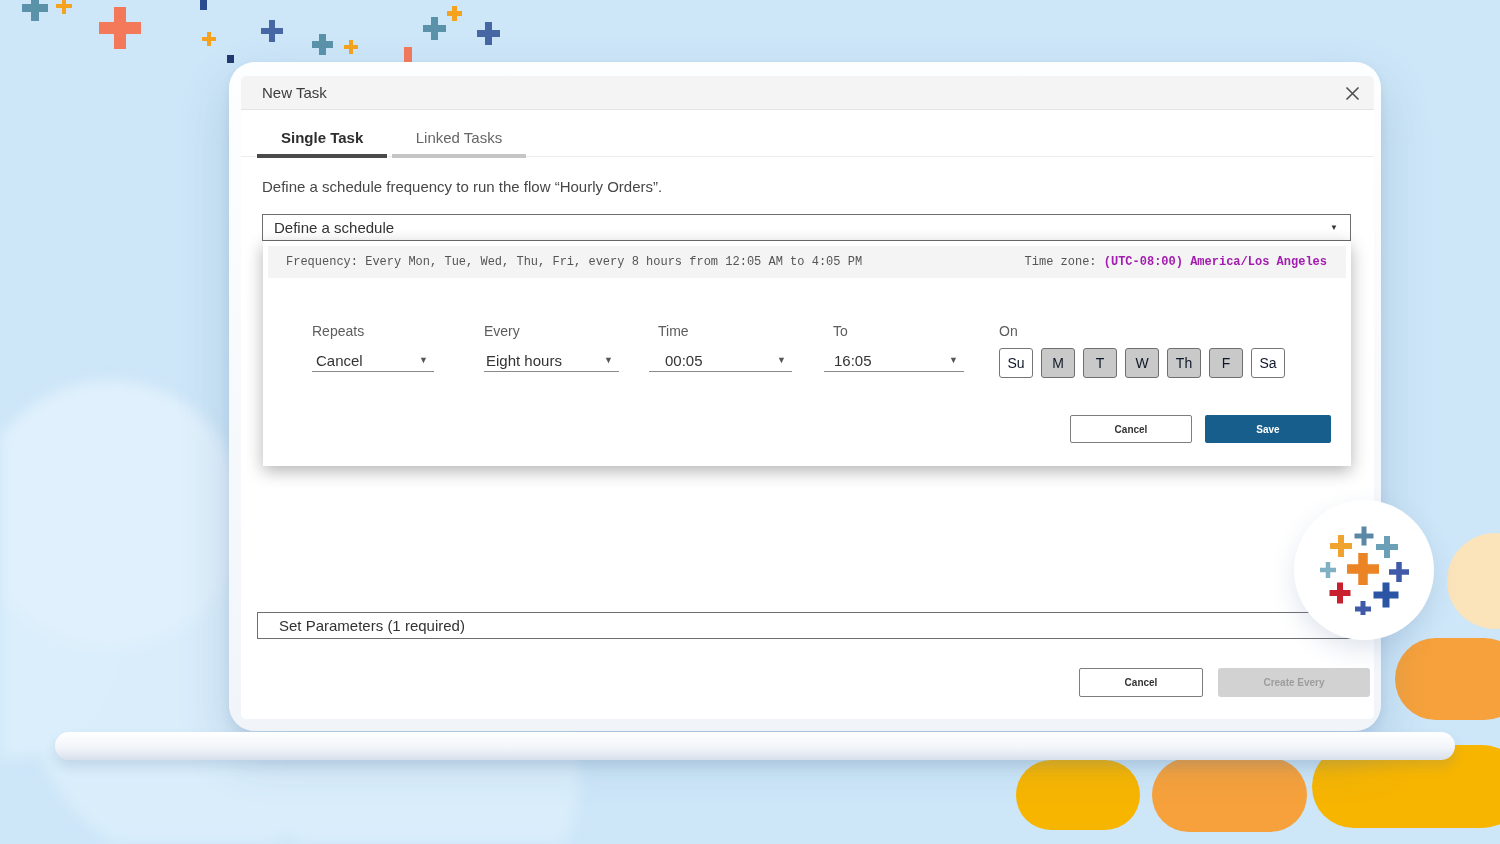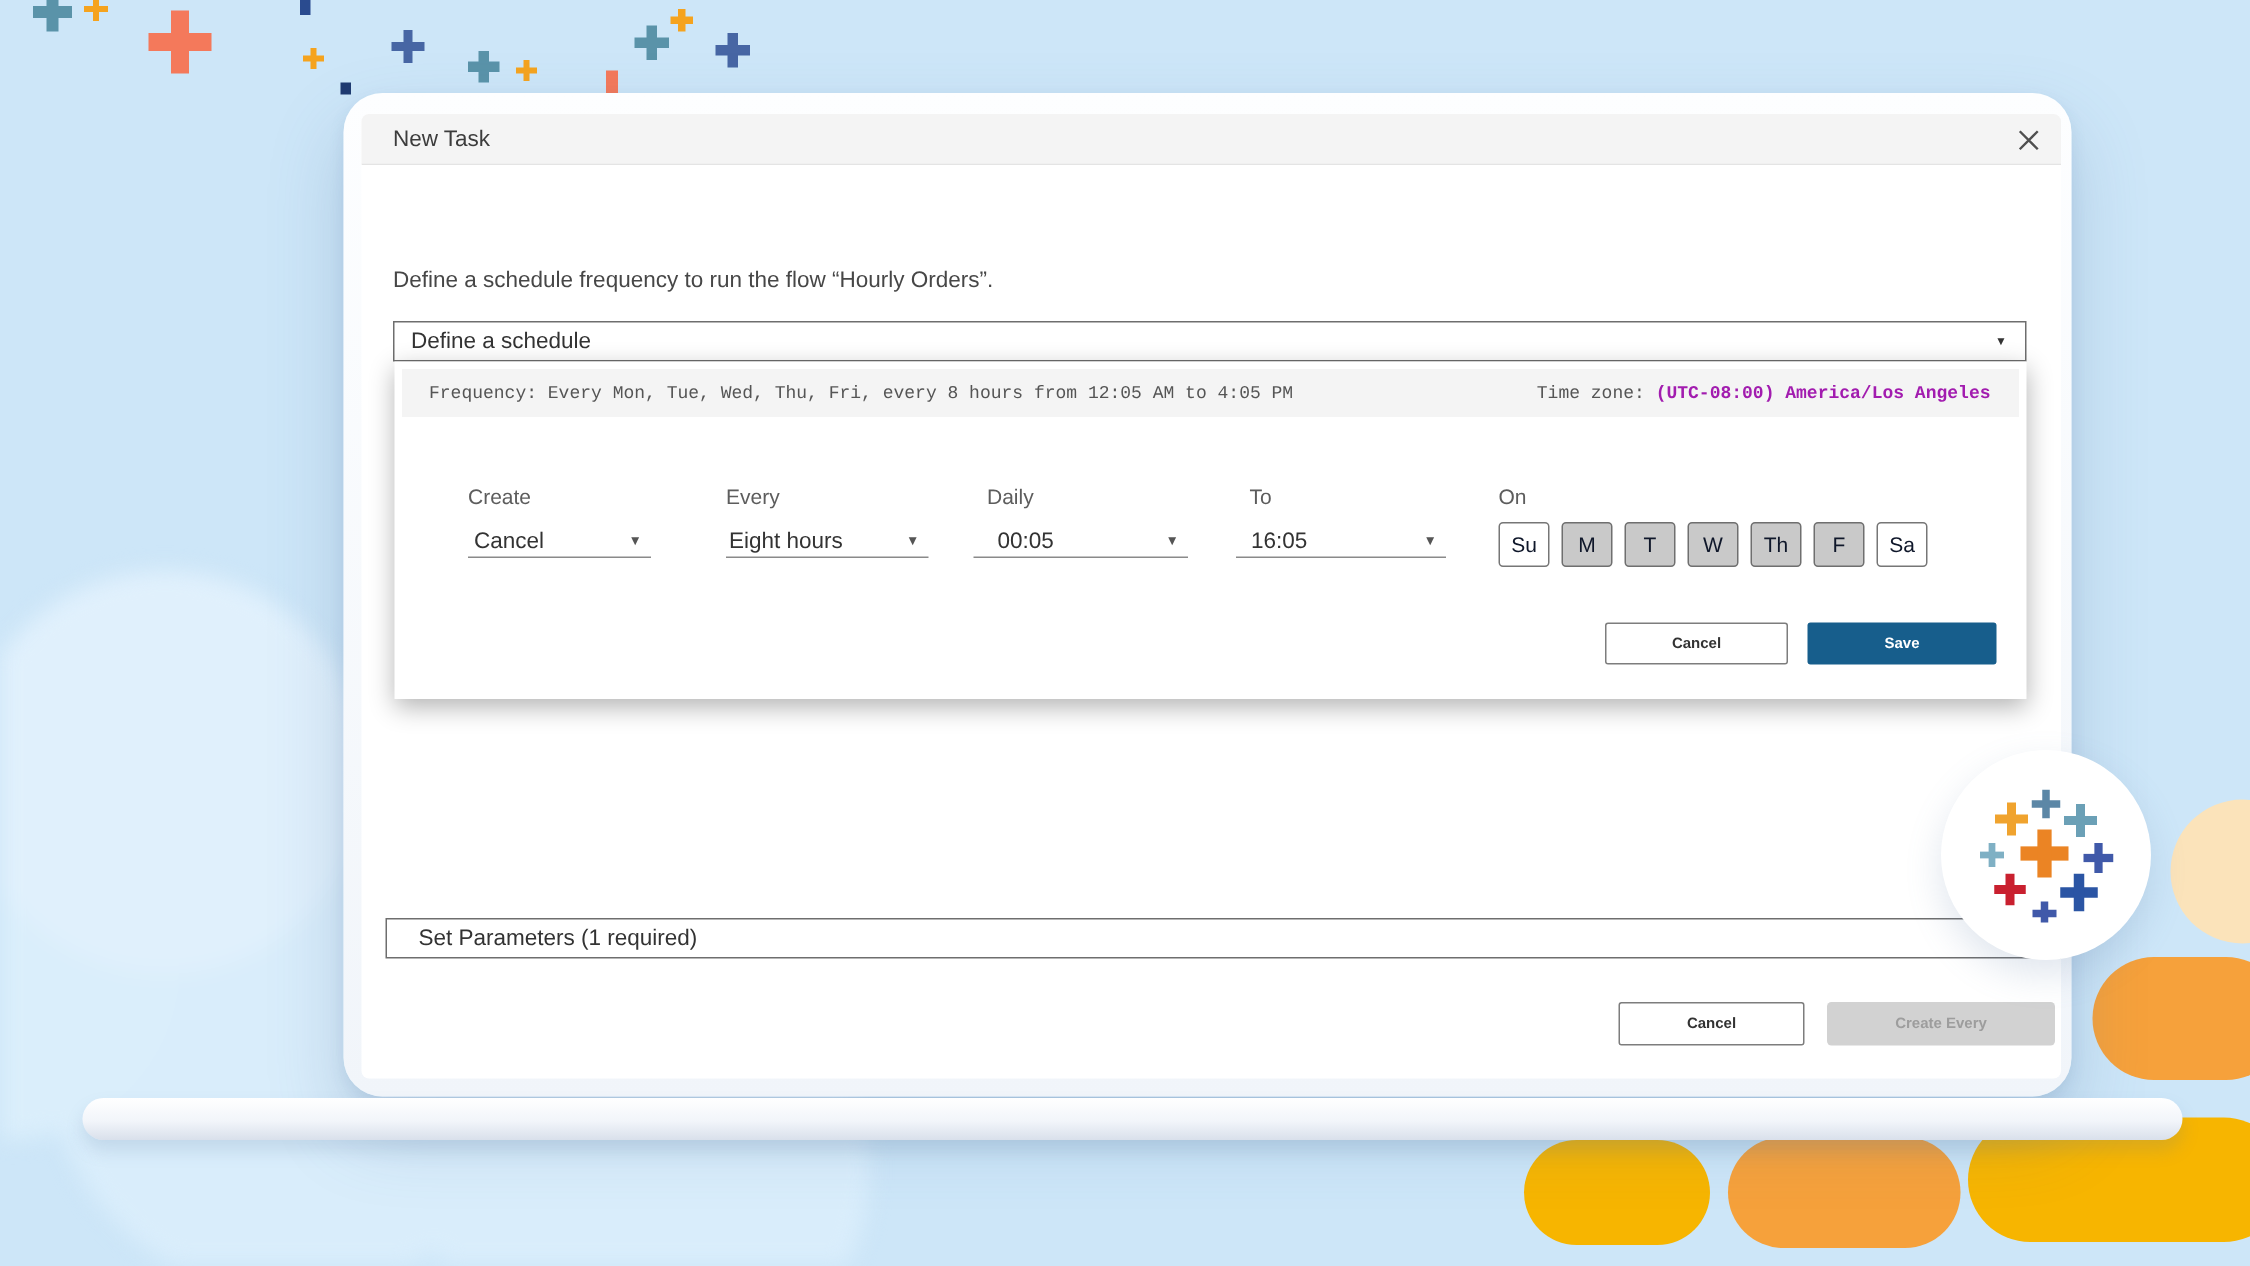--- a/index.html
+++ b/index.html
@@ -137,55 +137,59 @@
 
       <div class="dialog-header">
         <span class="dialog-title">New Task</span>
         <span class="close-btn">
           <svg width="15" height="15" viewBox="0 0 15 15">
               <path d="M1.5 1.5 L13.5 13.5 M13.5 1.5 L1.5 13.5" stroke="#4f4f4f" stroke-width="1.6"></path>
             </svg>
         </span>
       </div>
 
+      <div class="tabs">
+        <span class="tab active">Single Task</span>
+        <span class="tab">Linked Tasks</span>
+      </div>
 
       <div class="desc">Define a schedule frequency to run the flow “Hourly Orders”.</div>
 
       <div class="select schedule-select">
         <span>Define a schedule</span>
         <span class="caret">▼</span>
       </div>
 
       <div class="panel">
         <div class="freq-bar">
           <span>Frequency: Every Mon, Tue, Wed, Thu, Fri, every 8 hours from 12:05 AM to 4:05 PM</span>
           <span class="tz">
             <span>Time zone:</span>
             <span class="tz-link">(UTC-08:00) America/Los Angeles</span>
           </span>
         </div>
 
         <div class="fgroup g-repeats">
-          <div class="flabel">Create</div>
+          <div class="flabel">Repeats</div>
           <div class="fvalue">
             <span>Cancel</span>
             <span class="caret">▼</span>
           </div>
         </div>
 
         <div class="fgroup g-every">
           <div class="flabel">Every</div>
           <div class="fvalue">
             <span>Eight hours</span>
             <span class="caret">▼</span>
           </div>
         </div>
 
         <div class="fgroup g-from">
-          <div class="flabel indent">Daily</div>
+          <div class="flabel indent">Time</div>
           <div class="fvalue">
             <span>00:05</span>
             <span class="caret">▼</span>
           </div>
         </div>
 
         <div class="fgroup g-to">
           <div class="flabel indent">To</div>
           <div class="fvalue">
             <span>16:05</span>

